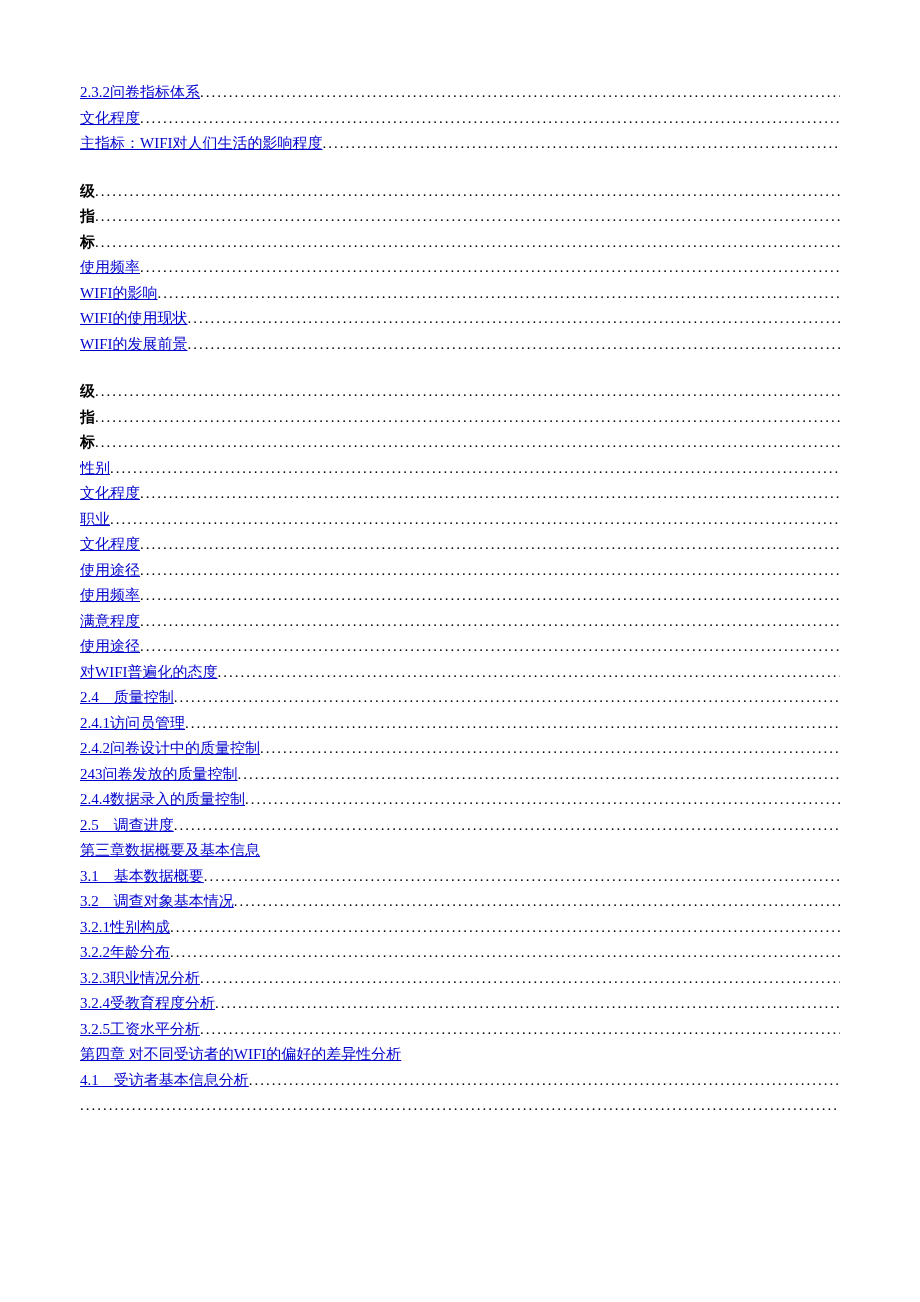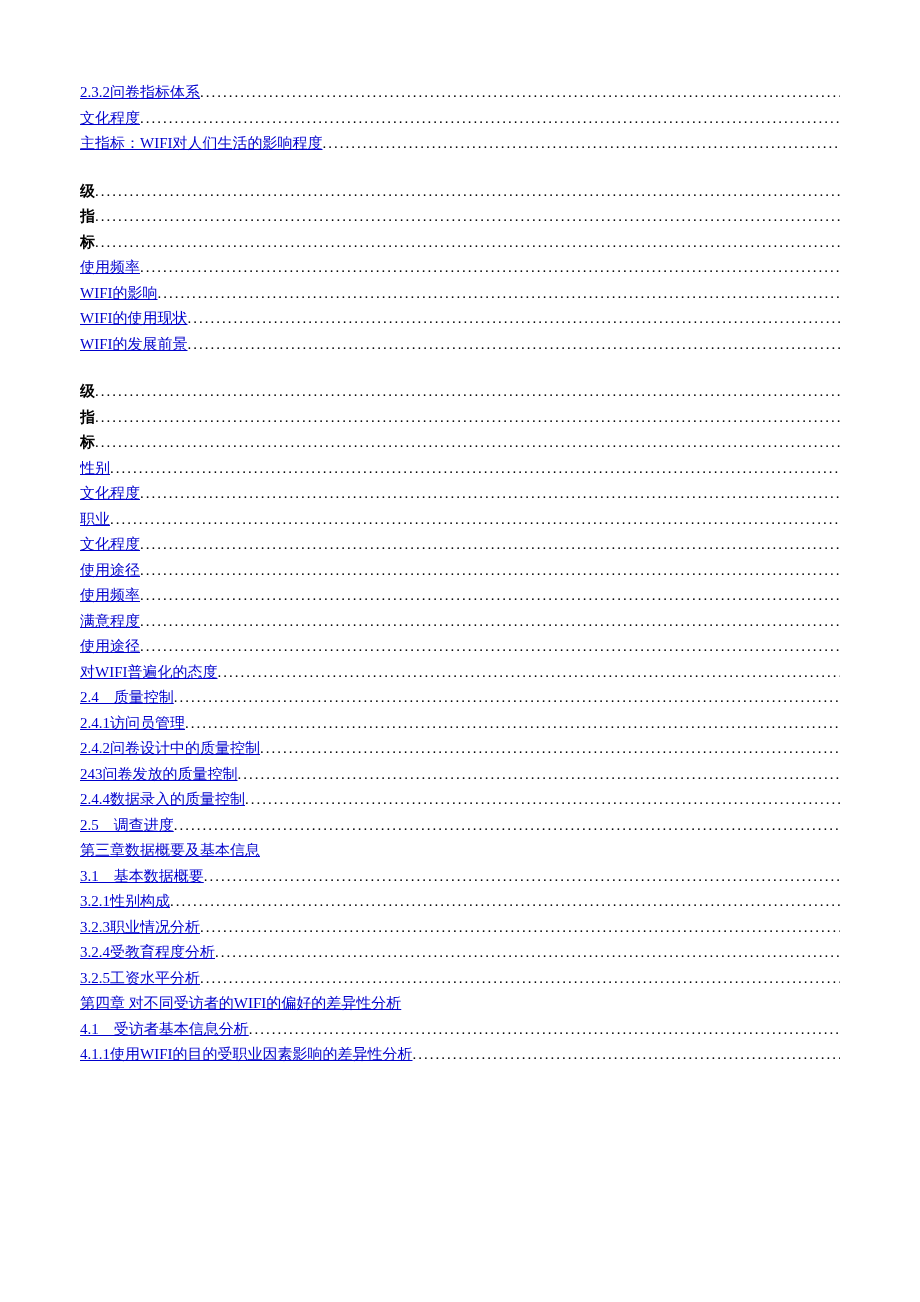--- a/index.html
+++ b/index.html
@@ -168,21 +168,29 @@
     </div>
     <div class="toc-entry no-leader">
       <span class="toc-label">第三章数据概要及基本信息</span>
       <span class="toc-leader"></span>
     </div>
     <div class="toc-entry">
       <span class="toc-label">3.1　基本数据概要</span>
       <span class="toc-leader"></span>
     </div>
     <div class="toc-entry">
+      <span class="toc-label">3.2　调查对象基本情况</span>
+      <span class="toc-leader"></span>
+    </div>
+    <div class="toc-entry">
       <span class="toc-label">3.2.1性别构成</span>
+      <span class="toc-leader"></span>
+    </div>
+    <div class="toc-entry">
+      <span class="toc-label">3.2.2年龄分布</span>
       <span class="toc-leader"></span>
     </div>
     <div class="toc-entry">
       <span class="toc-label">3.2.3职业情况分析</span>
       <span class="toc-leader"></span>
     </div>
     <div class="toc-entry">
       <span class="toc-label">3.2.4受教育程度分析</span>
       <span class="toc-leader"></span>
     </div>
@@ -192,16 +200,15 @@
     </div>
     <div class="toc-entry no-leader">
       <span class="toc-label">第四章 对不同受访者的WIFI的偏好的差异性分析</span>
       <span class="toc-leader"></span>
     </div>
     <div class="toc-entry">
       <span class="toc-label">4.1　受访者基本信息分析</span>
       <span class="toc-leader"></span>
     </div>
     <div class="toc-entry">
-      <span class="toc-label">4.1.1使用WIFI的目的受职业因素影响的差异性分析</span>
       <span class="toc-leader"></span>
     </div>
   </div>
 
 </body></html>

